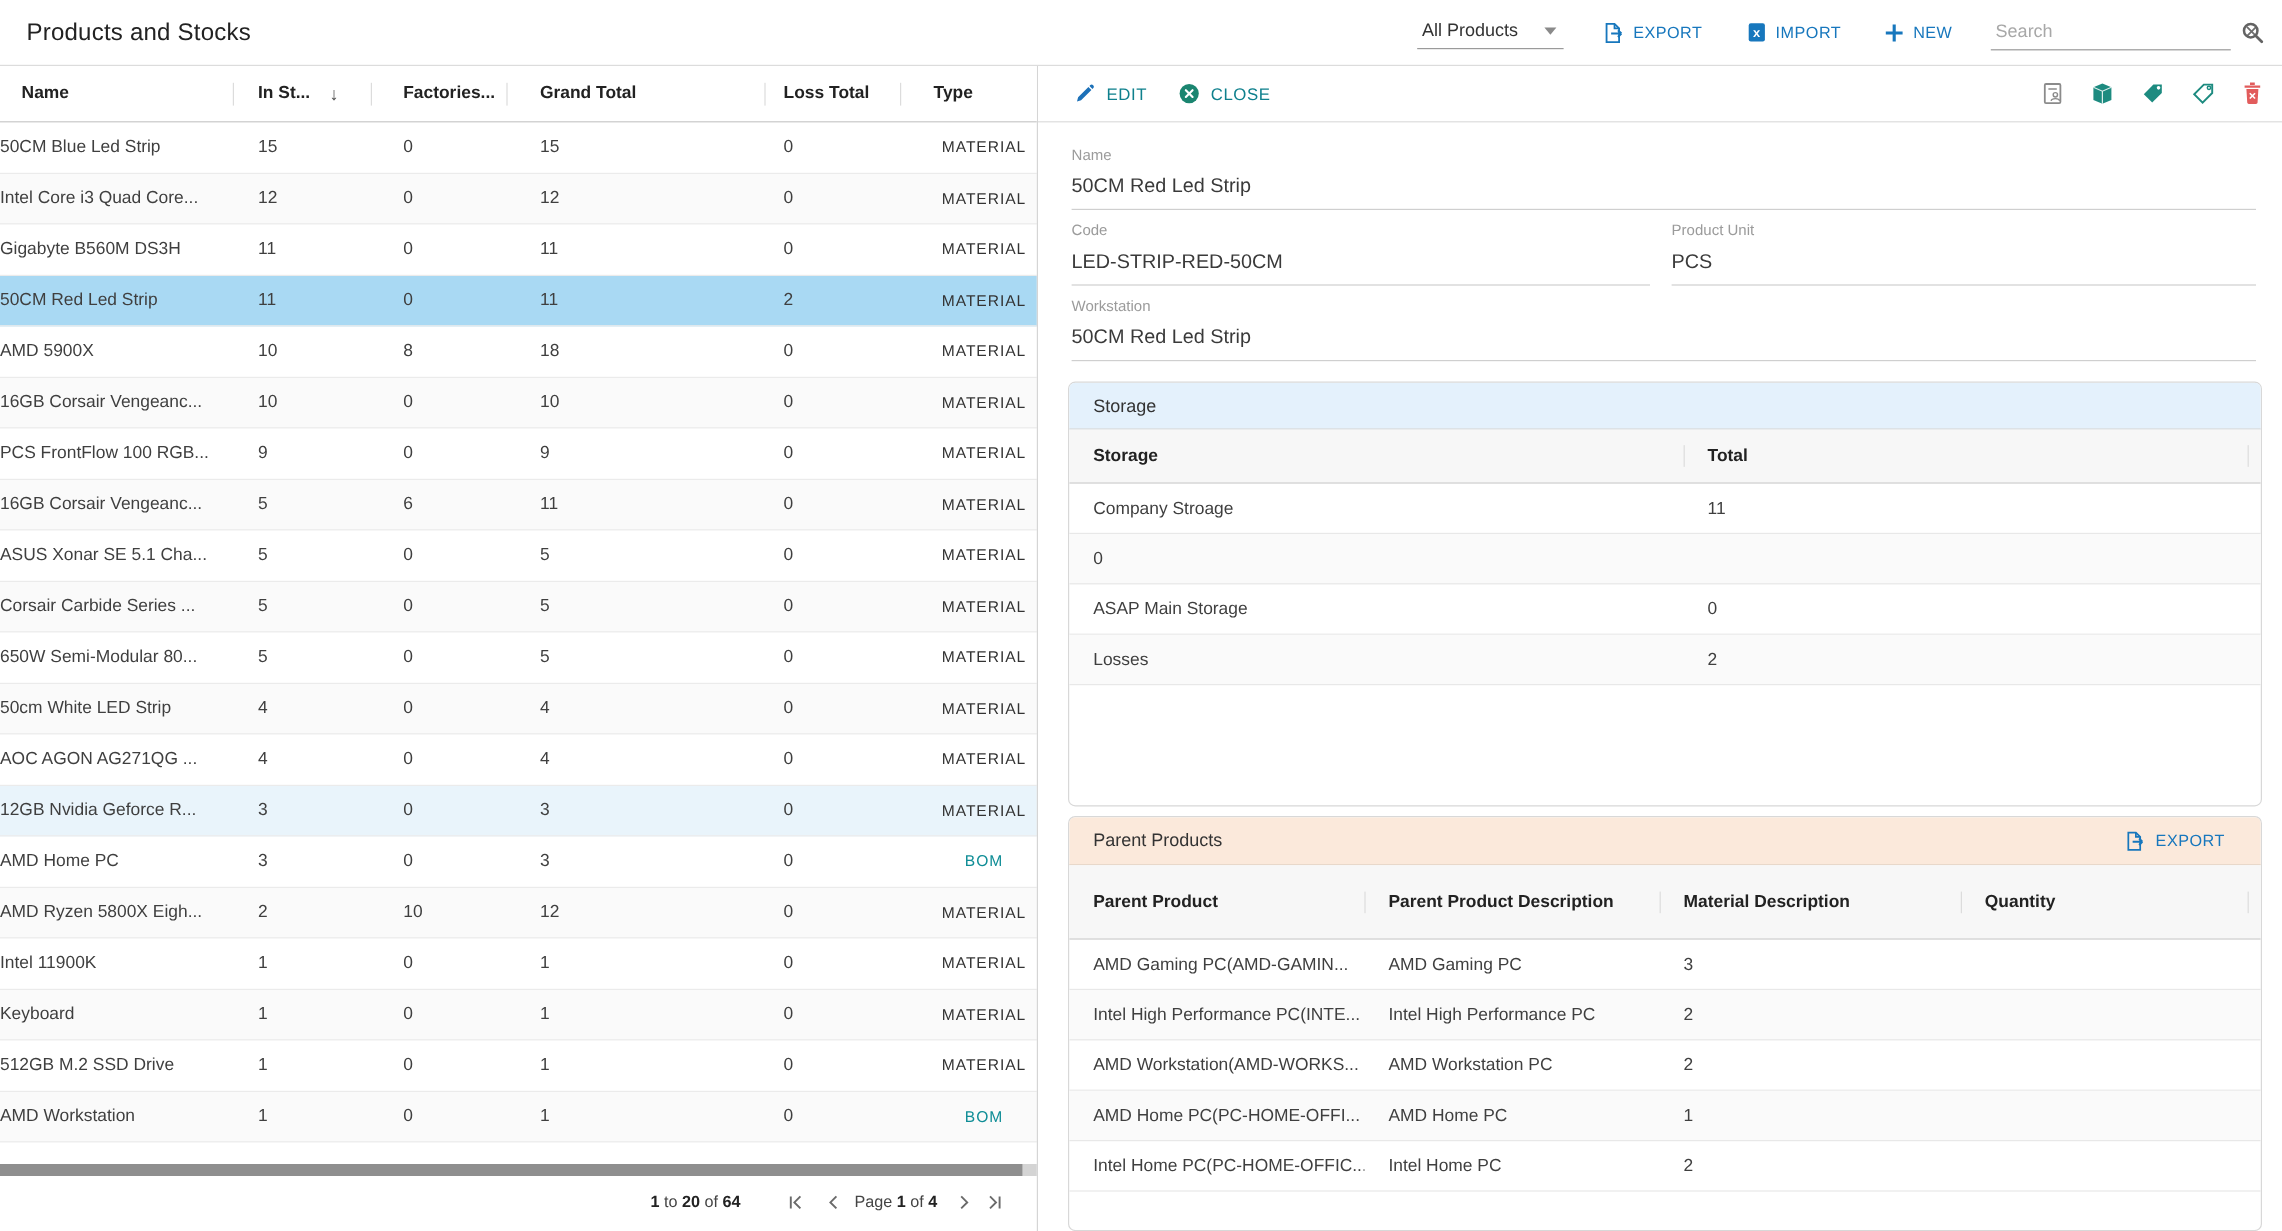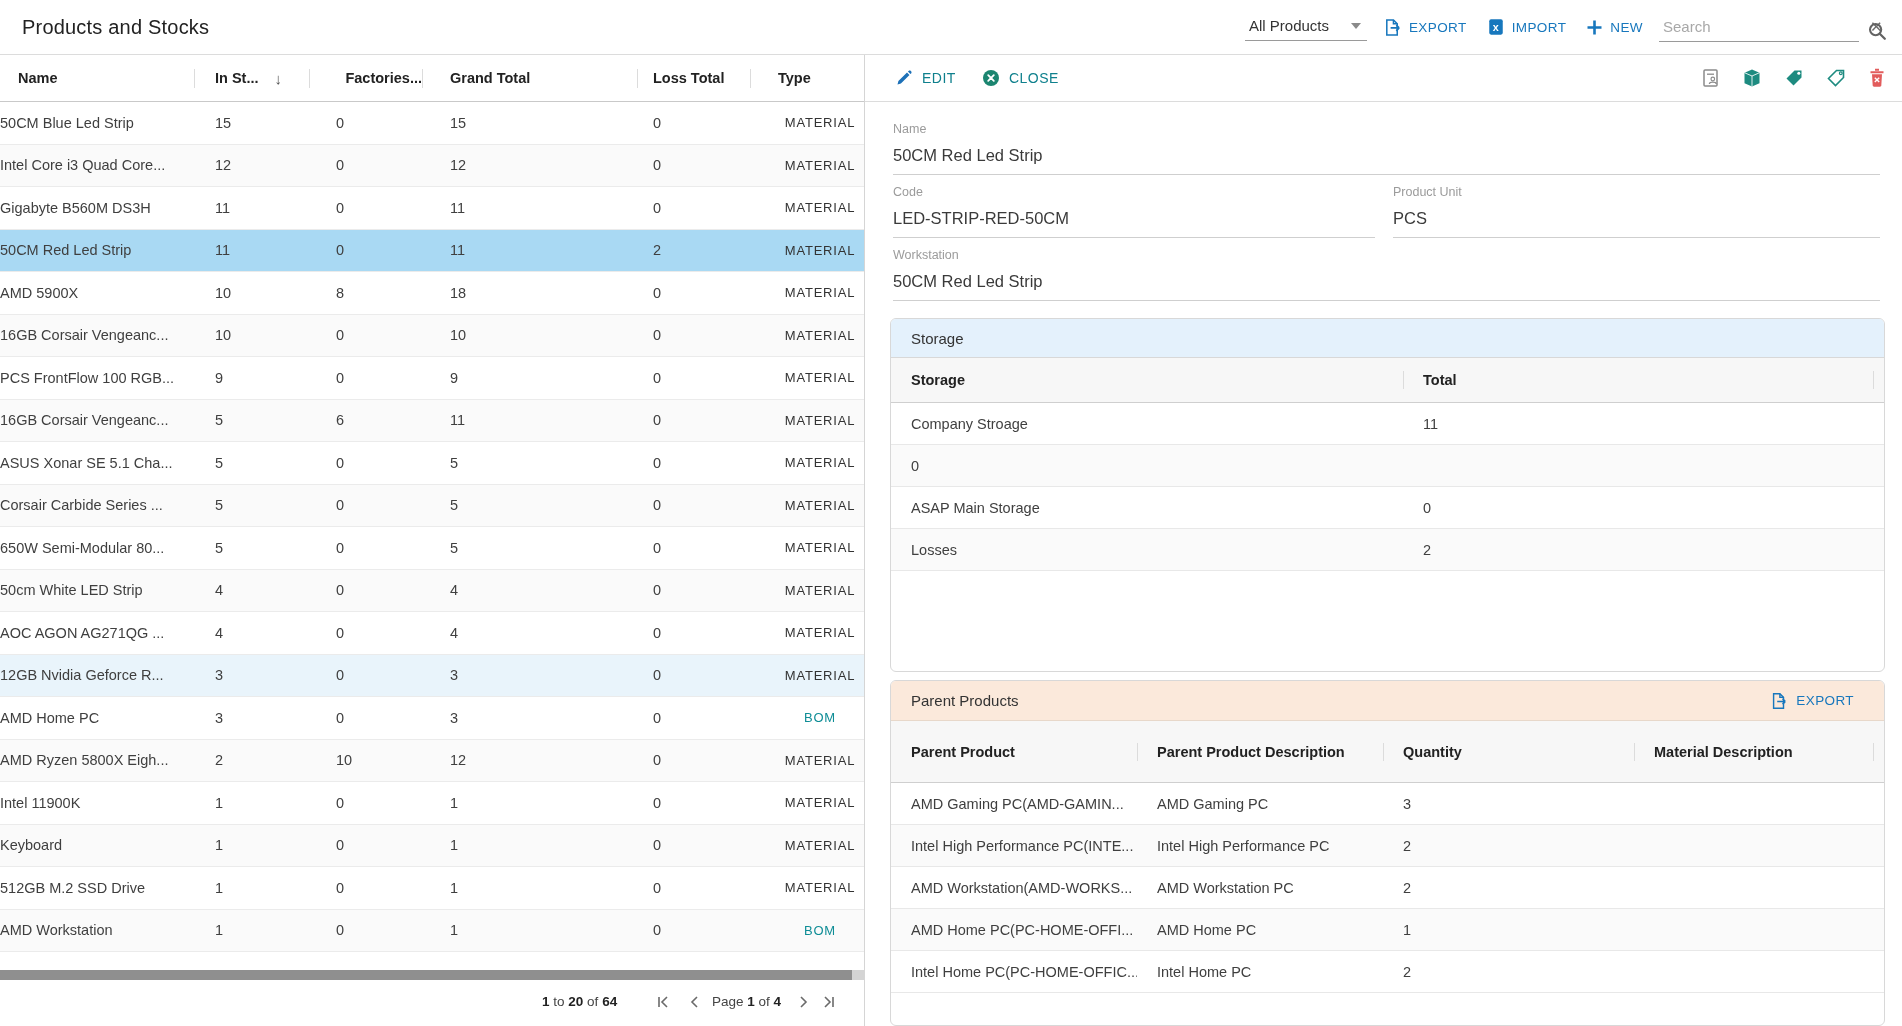--- a/index.html
+++ b/index.html
@@ -4,45 +4,45 @@
 <style>
   * { margin:0; padding:0; box-sizing:border-box; }
   html,body { width:1902px; height:1026px; background:#fff; overflow:hidden;
     font-family:"Liberation Sans","DejaVu Sans",sans-serif; }
   .app { position:relative; width:1722px; height:1026px; background:#fff; }
 
   
   .topbar { position:absolute; left:0; top:0; width:1902px; height:55px;
     border-bottom:1px solid #dcdcdc; display:flex; align-items:center; background:#fff; }
   .page-title { margin-left:22px; font-size:20px; color:#222; letter-spacing:.2px; }
-  .topbar-right { margin-left:auto; margin-right:14px; display:flex; align-items:center; gap:12px; }
+  .topbar-right { margin-left:auto; margin-right:14px; display:flex; align-items:center; gap:28px; }
   .filter-select { width:122px; display:flex; align-items:center; justify-content:space-between;
     border-bottom:1px solid #9a9a9a; padding:4px 2px 6px 4px; cursor:pointer; }
   .filter-select .val { font-size:15px; color:#333; }
   .caret { width:0; height:0; border-left:5px solid transparent; border-right:5px solid transparent;
     border-top:6px solid #8a8a8a; margin-right:4px; }
   .tb-btn { display:flex; align-items:center; gap:7px; color:#1777bd; font-size:13.5px;
     letter-spacing:.4px; cursor:pointer; padding:4px 4px; white-space:nowrap; }
-  .search-wrap { display:flex; align-items:flex-end; }
+  .search-wrap { display:flex; align-items:center; }
   .search-box { display:flex; align-items:center; width:200px; border-bottom:1px solid #9a9a9a; height:30px; }
   .search-box input { border:none; outline:none; flex:1; font-size:15px; color:#444;
     font-family:inherit; background:transparent; padding:0 4px; }
   .search-box input::placeholder { color:#a8a8a8; }
   .clear-x { color:#6d6d6d; font-size:15px; font-weight:bold; padding:0 4px; cursor:pointer; }
   .mag { margin-left:8px; cursor:pointer; display:flex; }
 
   
   .lt-grid { display:grid; grid-template-columns:194px 115px 113px 215px 113px 1fr; align-items:center; }
   .lt-head { position:absolute; left:0; top:55px; width:864px; height:47px;
     border-bottom:1px solid #c9c9c9; background:#fff; z-index:2; }
   .lt-head .hc { position:relative; height:100%; display:flex; align-items:center;
     font-size:14.5px; font-weight:bold; color:#222; cursor:pointer; }
   .lt-head .hc + .hc::before { content:""; position:absolute; left:0; top:14px; height:19px;
     width:1px; background:#dcdcdc; }
-  .hc.c1{padding-left:18px;} .hc.c2{padding-left:21px;} .hc.c3{padding-left:27px;justify-content:flex-end;}
+  .hc.c1{padding-left:18px;} .hc.c2{padding-left:21px;} .hc.c3{padding-left:27px;}
   .hc.c4{padding-left:28px;} .hc.c5{padding-left:16px;} .hc.c6{padding-left:28px;}
   .sort-arrow { font-size:15px; color:#555; font-weight:normal; margin-left:16px; }
   .lt-body { position:absolute; left:0; top:102px; width:864px; height:851px; background:#fff; }
   .lt-row { height:42.5px; border-bottom:1px solid #ebebeb; font-size:14.5px; color:#3f3f3f; cursor:pointer; }
   .lt-row:nth-child(even) { background:#fafafa; }
   .lt-row.selected { background:#a9d9f3; }
   .lt-row.hover { background:#e9f4fb; }
   .lt-row .c { overflow:hidden; white-space:nowrap; }
   .c.cc1{padding-left:0;} .c.cc2{padding-left:21px;} .c.cc3{padding-left:27px;}
   .c.cc4{padding-left:28px;} .c.cc5{padding-left:16px;}
@@ -524,22 +524,22 @@
               <path d="M11 2v4h4" fill="none" stroke="#1777bd" stroke-width="1.6"></path>
               <path d="M8 10.5h9m0 0-3-3m3 3-3 3" stroke="#1777bd" stroke-width="1.8" fill="none"></path>
             </svg>
         </span>
         <span>EXPORT</span>
       </div>
     </div>
     <div class="t-head p-grid">
       <div class="hcell">Parent Product</div>
       <div class="hcell">Parent Product Description</div>
+      <div class="hcell">Material Description</div>
       <div class="hcell">Quantity</div>
-      <div class="hcell">Material Description</div>
     </div>
     <div>
 
         <div class="t-row p-grid">
           <div class="cell">AMD Gaming PC(AMD-GAMIN...</div>
           <div class="cell">AMD Gaming PC</div>
           <div class="cell">3</div>
           <div class="cell"></div>
         </div>
 

